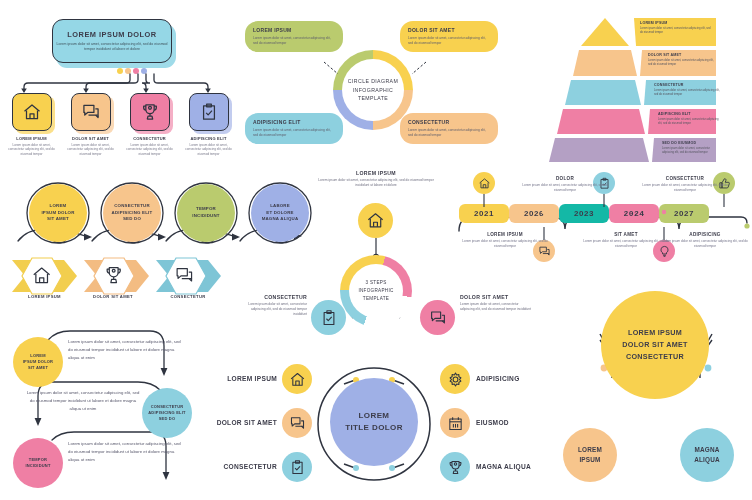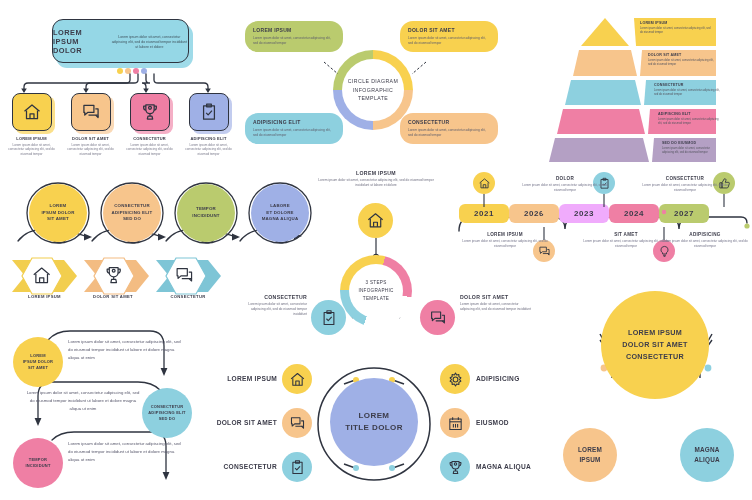--- a/index.html
+++ b/index.html
@@ -3,22 +3,22 @@
 <meta charset="utf-8">
 <style>
   html,body{margin:0;padding:0;background:#fff;}
   body{width:752px;height:500px;position:relative;overflow:hidden;
        font-family:"Liberation Sans",sans-serif;color:#3c3c4a;}
   .stage{position:absolute;left:0;top:0;width:752px;height:500px;}
   .abs{position:absolute;box-sizing:border-box;}
   .ctr{text-align:center;}
 
   
-  .m1-head{left:52px;top:19px;width:137px;height:44px;border:1.6px solid #2f3440;
-           border-radius:11px;background:#95d7e6;display:flex;flex-direction:row;
+  .m1-head{left:52px;top:19px;width:120px;height:44px;border:1.6px solid #2f3440;
+           border-radius:11px;background:#95d7e6;display:flex;flex-direction:column;
            align-items:center;justify-content:center;box-shadow:4px 5px 0 0 #9fdbe9;}
   .m1-head .t{font-size:7.4px;font-weight:700;letter-spacing:.5px;}
   .m1-head .s{font-size:3.5px;margin-top:3px;width:120px;text-align:center;line-height:1.5;color:#3f525c;}
   .m1-dots{left:117px;top:68px;width:32px;height:7px;}
   .m1-dots i{position:absolute;width:6px;height:6px;border-radius:50%;top:0;}
   .m1-card{width:38px;height:36px;border-radius:8px;border:1.5px solid #2f3440;
            display:flex;align-items:center;justify-content:center;}
   .m1-col{width:53px;}
   .m1-col .cl{font-size:4px;font-weight:700;text-align:center;margin-top:5px;letter-spacing:.2px;}
   .m1-col .cb{font-size:3.1px;text-align:center;margin-top:2px;line-height:1.45;color:#7b7b8c;}
@@ -353,22 +353,22 @@
     <div class="m6-b">Lorem ipsum dolor sit amet, consectetur adipiscing elit, sed do eiusmod tempor incididunt</div>
   </div>
 
   <svg class="abs" style="left:455px;top:205px;" width="296" height="30">
     <path d="M4,26 Q4,12 18,12 L96,12 Q110,12 110,24 Q110,12 124,12 L210,12 Q224,12 224,24 Q224,12 238,12 L286,12 Q292,12 292,18" fill="none" stroke="#2F3440" stroke-width="1.4" stroke-linecap="round"></path>
     <circle cx="292" cy="21" r="2.6" fill="#BACB6E"></circle>
   </svg>
   <div class="abs" style="left:459px;top:204px;width:336px;display:flex;justify-content:flex-start;">
     <div class="tl-pill" style="background:#F8D14F;">2021</div>
     <div class="tl-pill" style="background:#F7C58C;">2026</div>
-    <div class="tl-pill" style="background:#f0abfc;">2023</div>
-    <div class="tl-pill" style="background:#EF7FA4;">2024</div>
+    <div class="tl-pill" style="background:#14b8a6;">2023</div>
+    <div class="tl-pill" style="background:#EF7FA4;font-family:Liberation Mono, monospace;">2024</div>
     <div class="tl-pill" style="background:#BACB6E;">2027</div>
   </div>
   <svg class="abs" style="left:459px;top:172px;" width="290" height="98">
     <g stroke="#2F3440" stroke-width="1.1">
       <path d="M25,22 V35"></path>
         <path d="M85,55 V68"></path>
         <path d="M145,22 V35"></path>
         <path d="M205,55 V68"></path>
         <path d="M265,22 V35"></path>
     </g>

